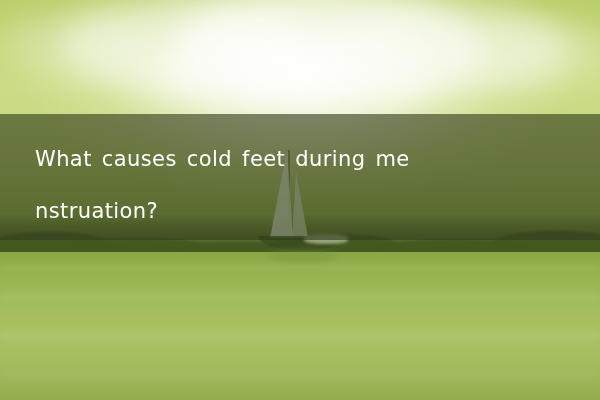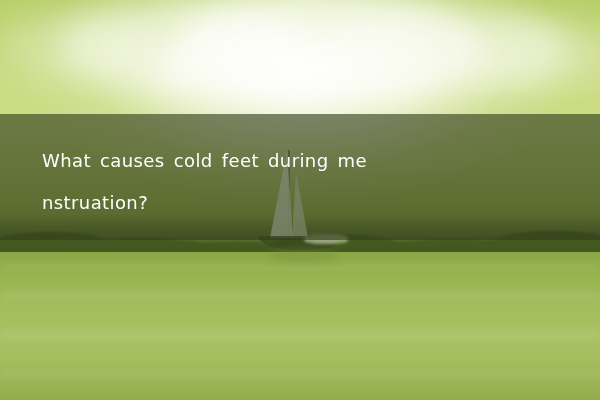--- a/index.html
+++ b/index.html
@@ -167,25 +167,25 @@
     position: absolute;
     left: 0;
     top: 114px;
     width: 600px;
     height: 126px;
     background: rgba(48,60,28,0.62);
     box-sizing: border-box;
     padding: 18px 34px 0 34px;
   }
   .caption-text {
-    margin: 8px;
+    margin: 1px;
     color: #ffffff;
     font-family: "DejaVu Sans", sans-serif;
-    font-size: 18px;
-    line-height: 42px;
+    font-size: 21px;
+    line-height: 52px;
     letter-spacing: 0.4px;
     word-spacing: 3px;
     font-weight: 400;
     white-space: pre-wrap;
     overflow-wrap: break-word;
   }
 </style>
 </head>
 <body>
 

